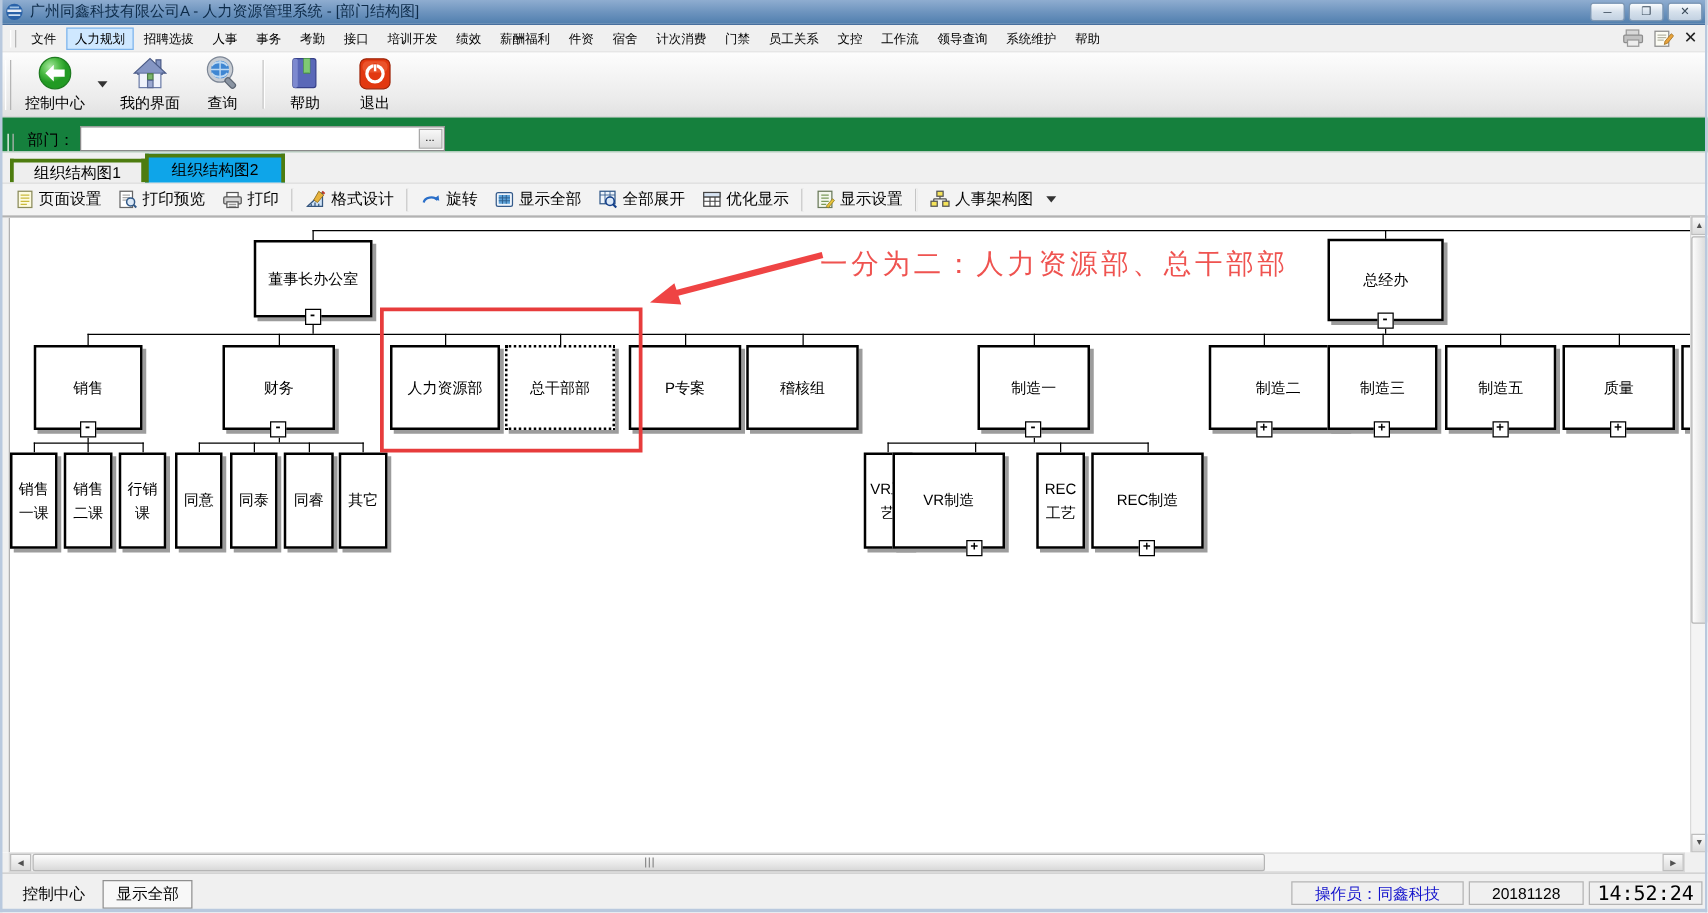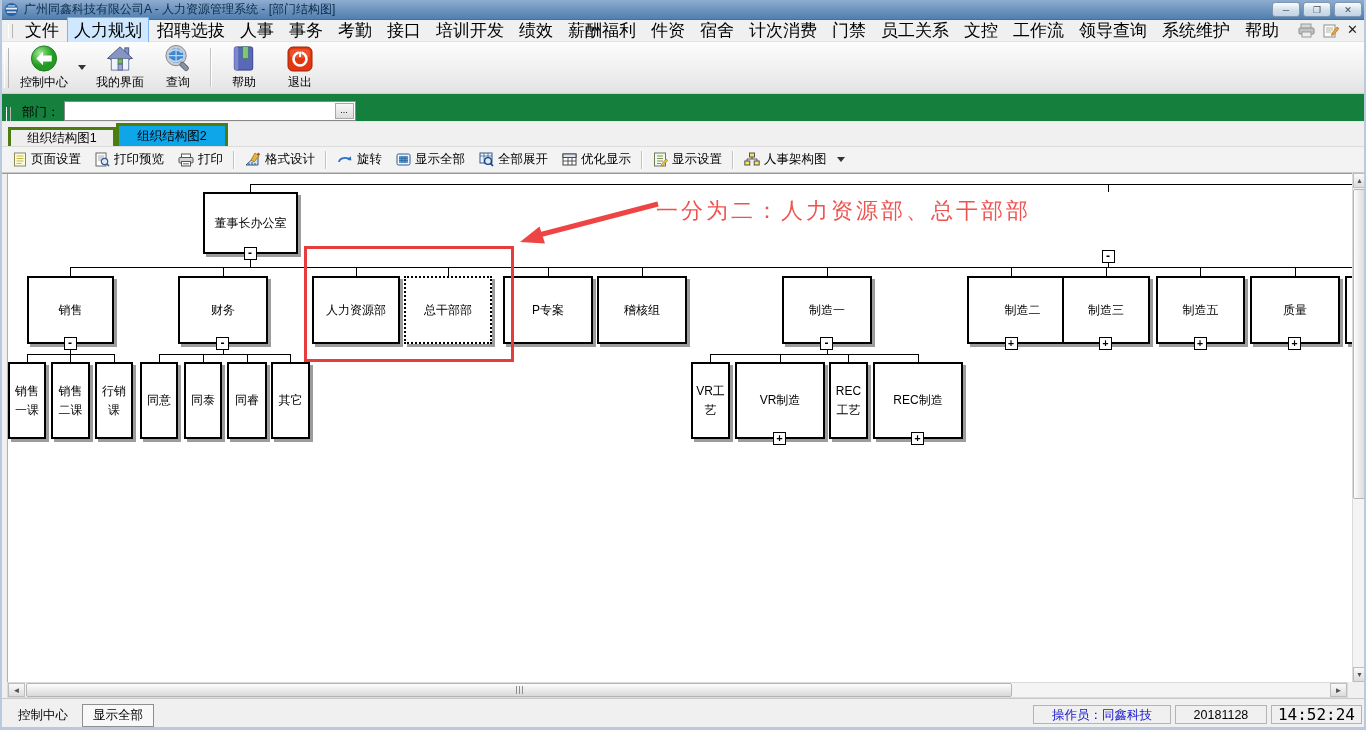--- a/index.html
+++ b/index.html
@@ -18,21 +18,21 @@
   .app-logo{width:15px;height:15px;margin-right:5px;flex:0 0 auto;}
   .title-text{color:#0d2b49;font-size:12px;white-space:nowrap;flex:1 1 auto;}
   .win-btn{width:28px;height:15px;margin-left:3px;border:1px solid #7d97b3;border-radius:3px;
     background:linear-gradient(#fbfdfe,#d6e1ec 50%,#c3d2e2);display:flex;align-items:center;justify-content:center;
     font-size:9px;color:#3a4a5a;box-sizing:border-box;}
 
   
   #menubar{top:20px;height:22px;background:#f0f0f0;border-bottom:1px solid #e2e2e2;
     display:flex;align-items:center;padding-left:8px;}
   .grip{width:3px;height:14px;margin-right:5px;border-left:1px solid #fff;border-right:1px solid #b5b5b5;}
-  .mitem{padding:2px 7px;margin-right:1px;white-space:nowrap;cursor:default;font-size:17px;}
+  .mitem{padding:2px 7px;margin-right:1px;white-space:nowrap;cursor:default;font-size:10px;}
   .mitem.active{background:#cfe8ff;border:1px solid #7eb4ea;padding:1px 6px;}
   #menubar-right{position:absolute;right:8px;top:22px;display:flex;align-items:center;gap:8px;}
   .mb-x{font-size:13px;color:#222;line-height:16px;}
 
   
   #toolbar{top:42px;height:52px;background:linear-gradient(#fdfdfd,#ececec 70%,#e2e2e2);
     border-bottom:1px solid #cfcfcf;display:flex;align-items:stretch;padding-left:4px;}
   #toolbar .grip{align-self:center;height:40px;}
   .tb-item{display:flex;flex-direction:column;align-items:center;justify-content:center;
     padding:2px 6px;min-width:44px;gap:1px;}
@@ -377,20 +377,23 @@
       <div class="cline" style="left: 710px; top: 180px; width: 209px; height: 1px;"></div>
       <div class="cline" style="left: 827px; top: 176px; width: 1px; height: 4px;"></div>
       <div class="cline" style="left: 710px; top: 180px; width: 1px; height: 8px;"></div>
       <div class="cline" style="left: 780px; top: 180px; width: 1px; height: 8px;"></div>
       <div class="cline" style="left: 848px; top: 180px; width: 1px; height: 8px;"></div>
       <div class="cline" style="left: 918px; top: 180px; width: 1px; height: 8px;"></div>
       <div class="node" style="left: 203px; top: 18px; width: 95px; height: 62px;">
         <span>董事长办公室</span>
       </div>
       <div class="expander" style="left: 243.5px; top: 73px;">-</div>
+      <div class="node" style="left: 1062px; top: 17px; width: 93px; height: 66px;">
+        <span>总经办</span>
+      </div>
       <div class="expander" style="left: 1101.5px; top: 76px;">-</div>
       <div class="node" style="left: 27px; top: 102px; width: 87px; height: 68px;">
         <span>销售</span>
       </div>
       <div class="expander" style="left: 63.5px; top: 163px;">-</div>
       <div class="node" style="left: 178px; top: 102px; width: 90px; height: 68px;">
         <span>财务</span>
       </div>
       <div class="expander" style="left: 216px; top: 163px;">-</div>
       <div class="node" style="left: 312px; top: 102px; width: 88px; height: 68px;">
@@ -445,21 +448,21 @@
       </div>
       <div class="node" style="left: 227px; top: 188px; width: 40px; height: 77px;">
         <span>同睿</span>
       </div>
       <div class="node" style="left: 271px; top: 188px; width: 39px; height: 77px;">
         <span>其它</span>
       </div>
       <div class="node" style="left: 691px; top: 188px; width: 39px; height: 77px;">
         <span>VR工艺</span>
       </div>
-      <div class="node" style="left: 735px; top: 188px; width: 90px; height: 77px;">
+      <div class="node" style="left: 714px; top: 188px; width: 90px; height: 77px;">
         <span>VR制造</span>
       </div>
       <div class="expander" style="left: 773px; top: 258px;">+</div>
       <div class="node" style="left: 829px; top: 188px; width: 39px; height: 77px;">
         <span>REC工艺</span>
       </div>
       <div class="node" style="left: 873px; top: 188px; width: 90px; height: 77px;">
         <span>REC制造</span>
       </div>
       <div class="expander" style="left: 911px; top: 258px;">+</div>

